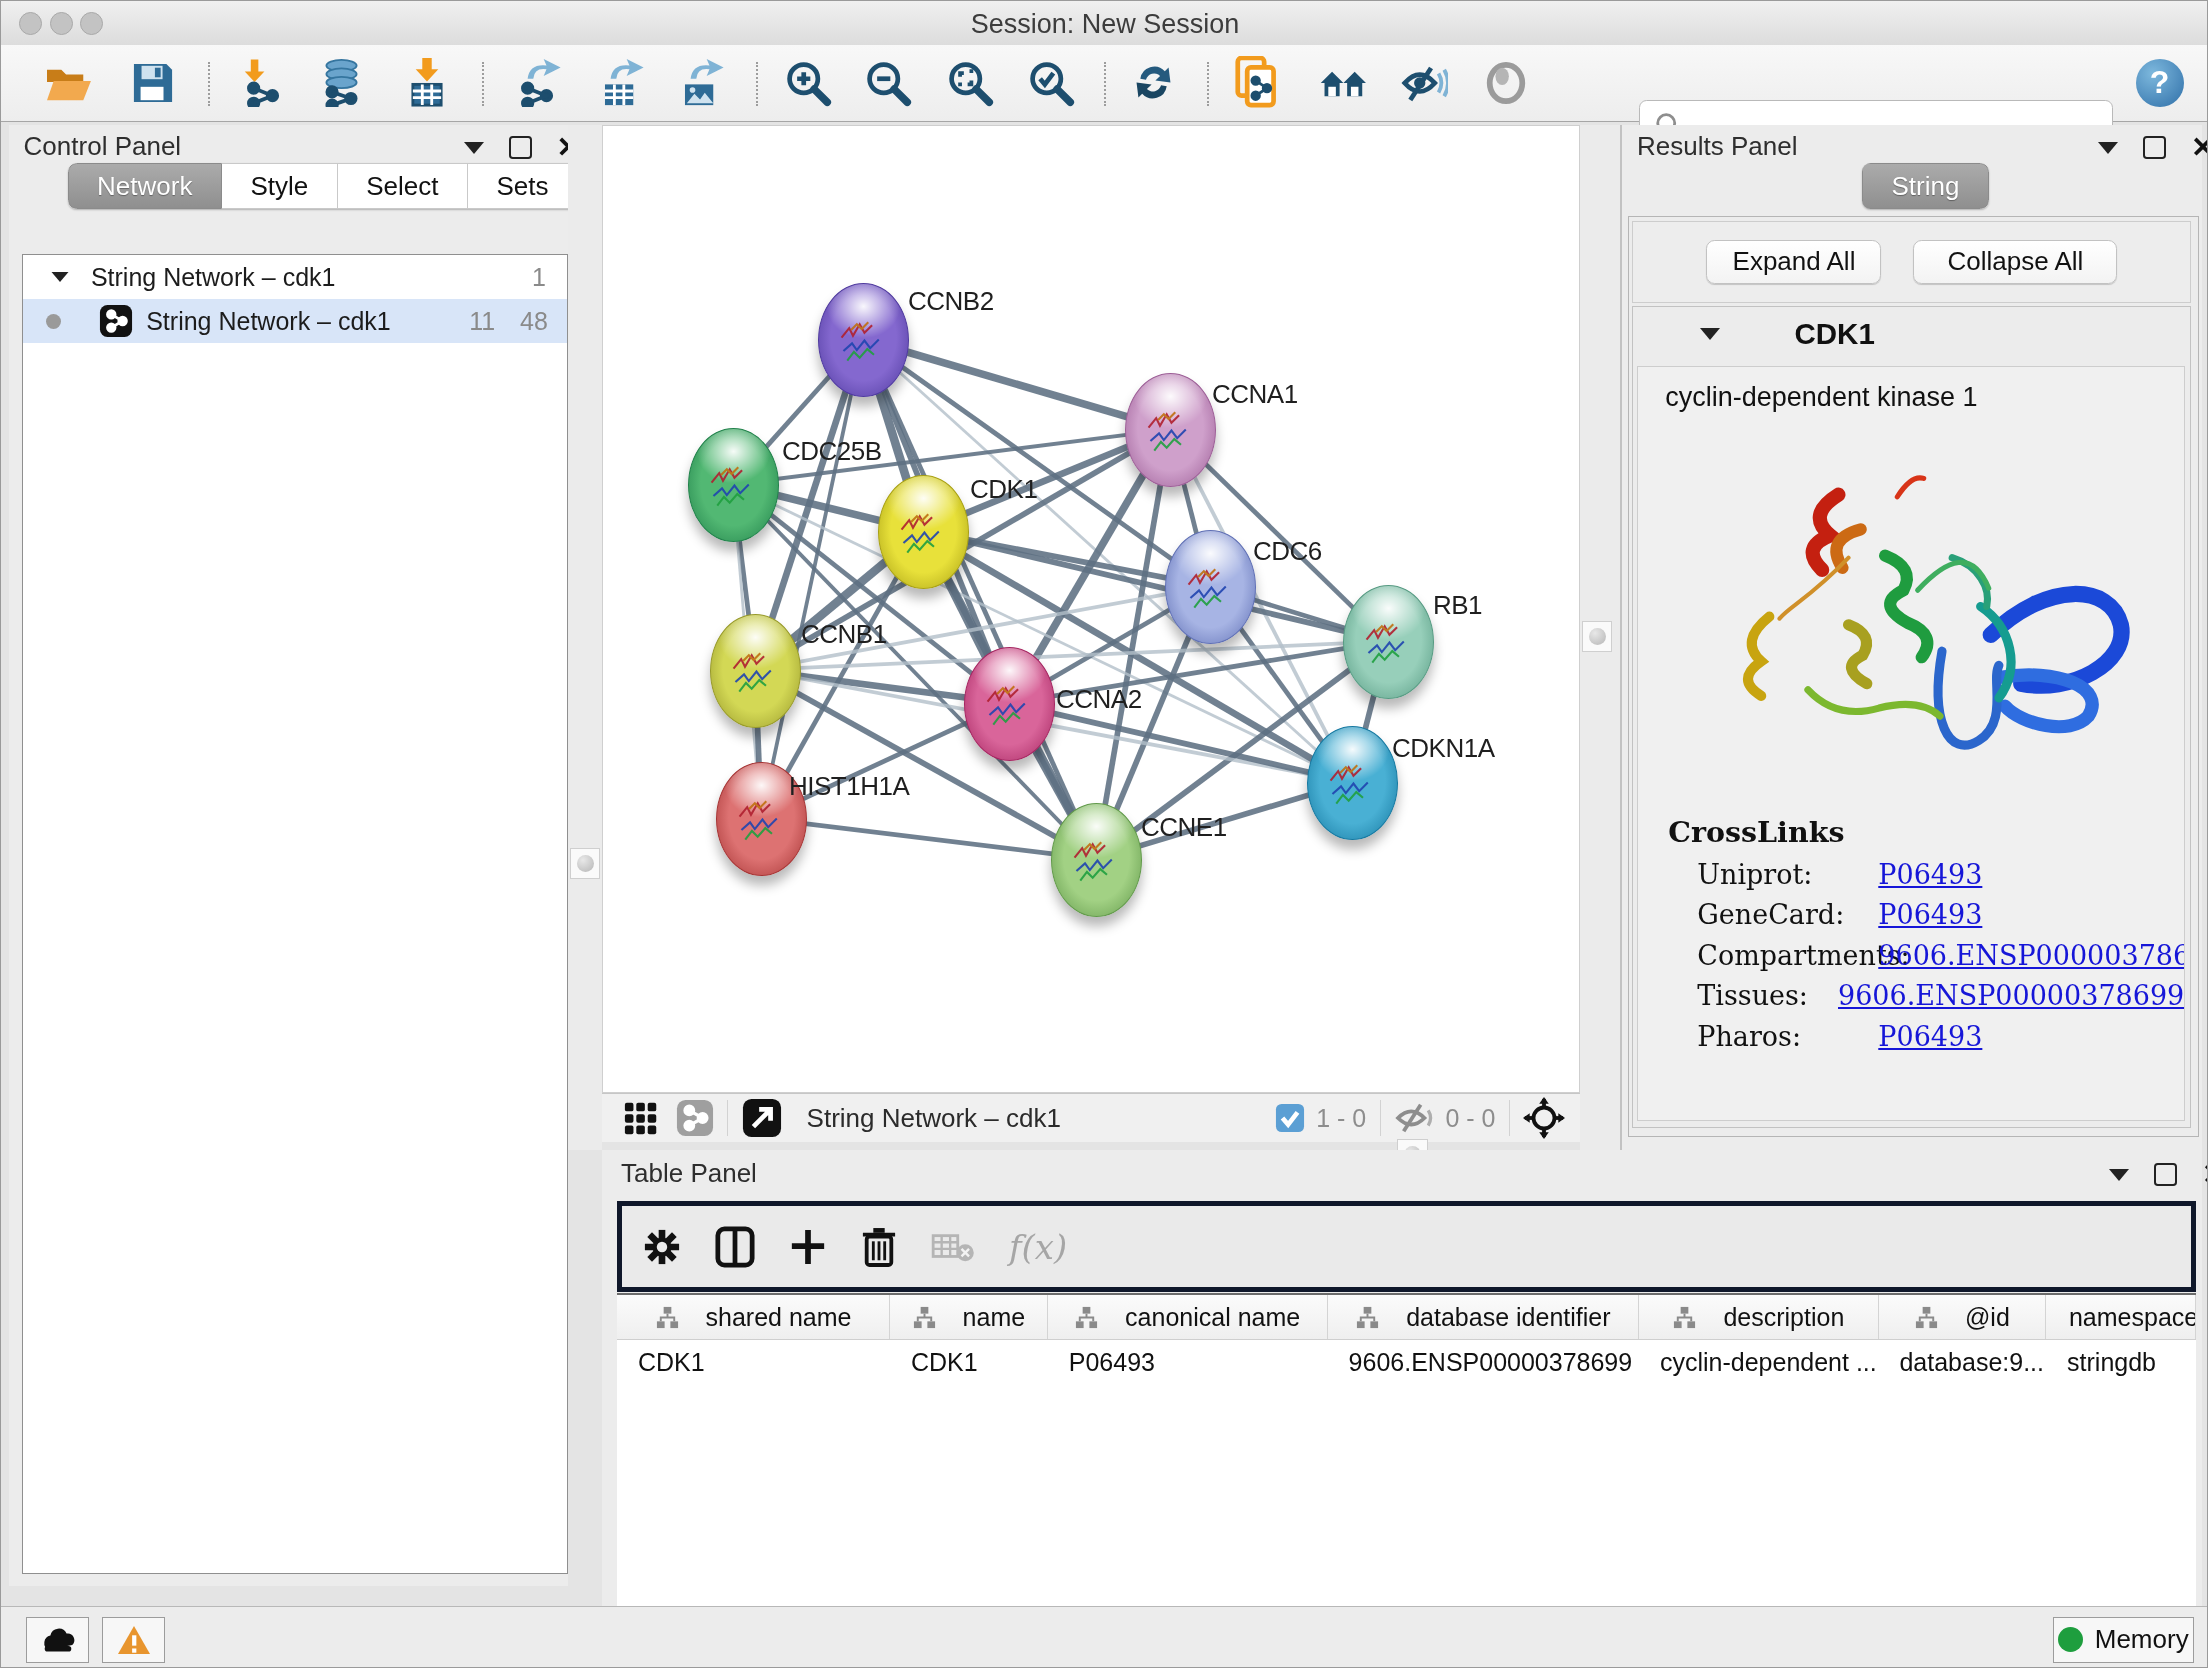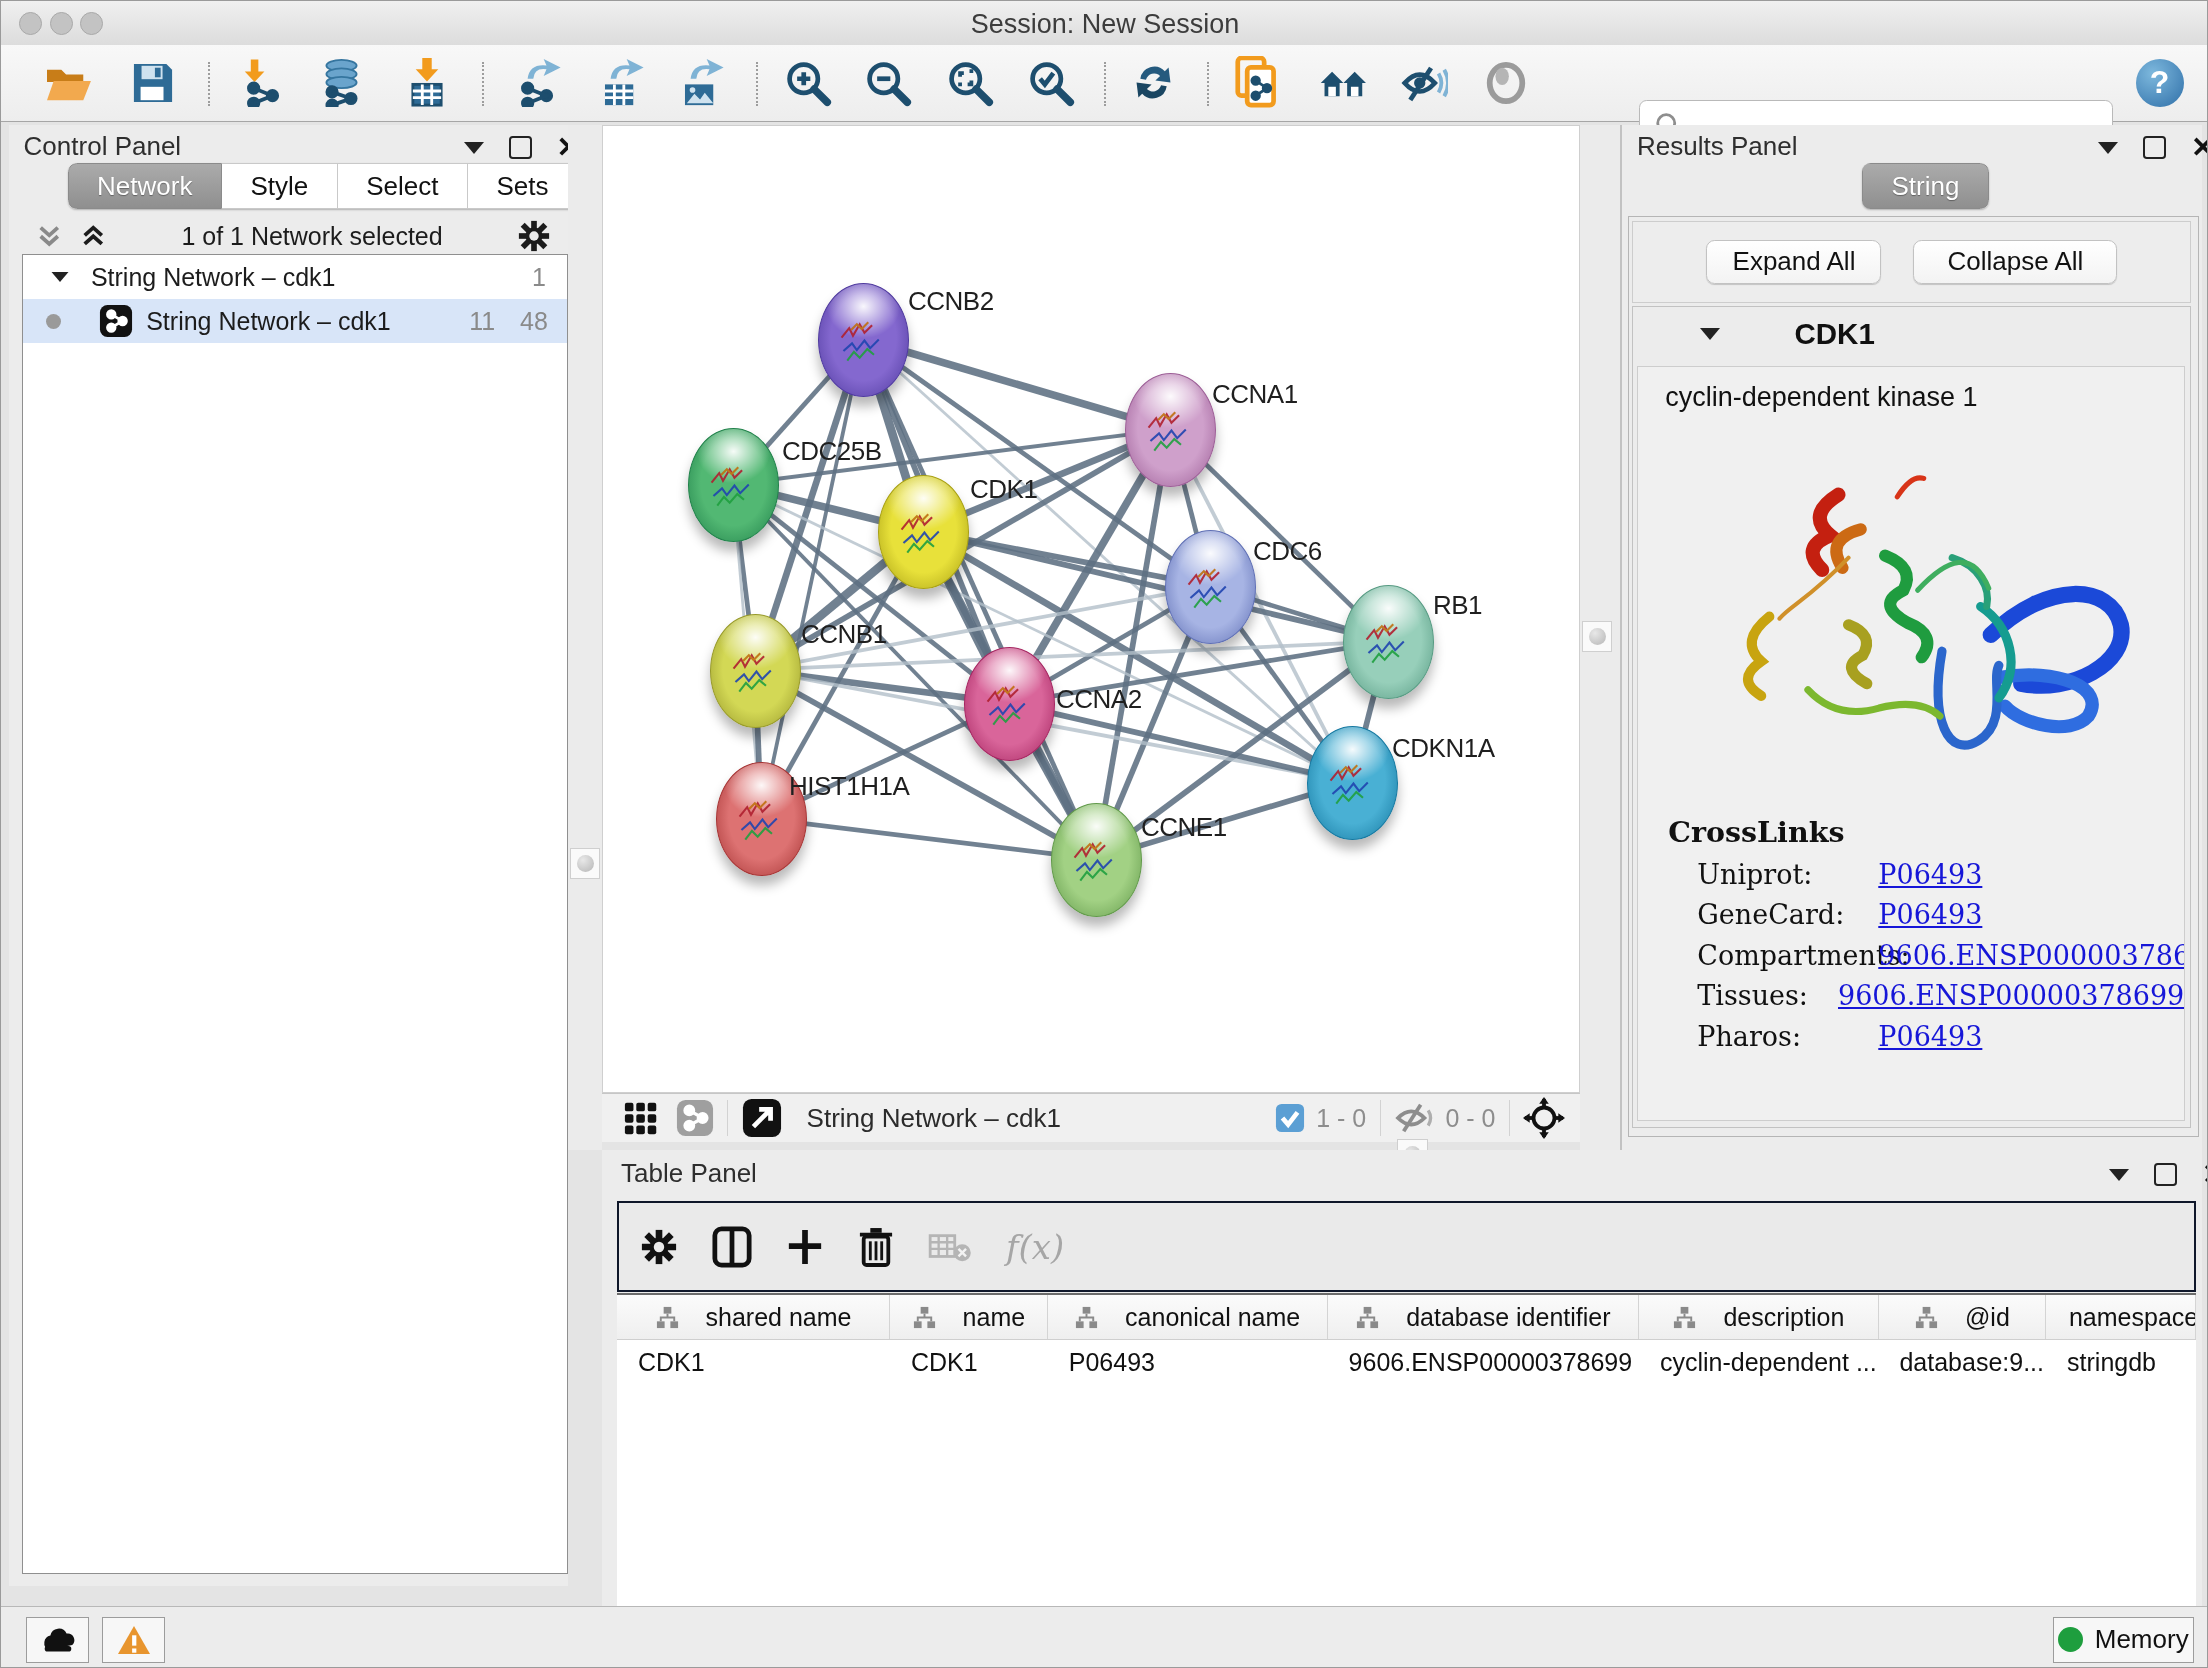--- a/index.html
+++ b/index.html
@@ -53,21 +53,21 @@
   #rp-box{left:5.7px;top:91px;width:569px;height:919px;border:1.9px solid #b5b5b5;background:#ececec;}
   #rp-btnrow{left:3.8px;top:3.8px;width:557px;height:80px;border:1.9px solid #cdcdcd;background:#ededed;display:flex;align-items:center;justify-content:center;gap:32px;}
   #rp-section{left:3.8px;top:89px;width:557px;height:820px;border:1.9px solid #c2c2c2;background:#ececec;}
   #rp-inner{left:3.8px;top:59px;width:546px;height:753px;border:1.9px solid #cdcdcd;background:#f0f0f0;overflow:hidden;}
   .serif{font-family:"DejaVu Serif","Liberation Serif",serif;}
   .xlink-row{display:flex;font-size:27px;margin:9.5px 0 9.5px 59px;}
   .xlink-label{width:181px;color:#111;}
   .xlink-row a{color:#1616d8;text-decoration:underline;}
   
   #table-panel{left:601px;top:1149px;width:1600px;height:457px;background:#ececec;}
-  #tp-tools{left:15px;top:51px;width:1579px;height:91px;background:#eaeaea;border:2px solid #0f172a;display:flex;align-items:center;gap:34px;padding-left:21px;box-sizing:border-box;}
+  #tp-tools{left:15px;top:51px;width:1579px;height:91px;background:#eaeaea;border:5px solid #0f172a;display:flex;align-items:center;gap:34px;padding-left:21px;box-sizing:border-box;}
   #tbl{left:15px;top:143px;width:1579px;height:342px;background:#fff;border-top:2.9px solid #6b6b6b;overflow:hidden;}
   #tbl-header{display:flex;height:44px;background:linear-gradient(#fbfbfb,#efefef);border-bottom:1px solid #cfcfcf;}
   .th{display:flex;align-items:center;justify-content:center;gap:26px;font-size:25px;color:#111;border-right:1px solid #d4d4d4;box-sizing:border-box;overflow:hidden;white-space:nowrap;}
   #tbl-row{display:flex;height:44px;background:#fff;}
   .td{display:flex;align-items:center;font-size:25px;color:#111;padding-left:21px;box-sizing:border-box;overflow:hidden;white-space:nowrap;}
   #hscroll{left:27px;top:502px;width:171px;height:13.3px;background:#c4c4c4;border-radius:6.7px;}
   #tbl-tabs{left:0;width:1600px;top:514px;display:flex;justify-content:center;}
   
   #statusbar{left:0;top:1605px;width:2208px;height:63px;background:#ececec;border-top:1.9px solid #b8b8b8;}
   .sb-btn{top:9.5px;height:44px;background:#f7f7f7;border:1.9px solid #9c9c9c;display:flex;align-items:center;justify-content:center;}
@@ -254,41 +254,20 @@
       <span class="tri"></span>
       <span class="float-box"></span>
       <span class="close-x">✕</span>
     </div>
     <div class="tabgroup abs" style="left:59px;top:38px" id="cp-tabs">
         <div class="tab sel">Network</div>
         <div class="tab">Style</div>
         <div class="tab">Select</div>
         <div class="tab">Sets</div>
       </div>
-    <div class="abs" style="left:13.3px;top:93px;width:544px;height:36px;display:flex;align-items:center;">
-      <svg class="chev" width="28.5" height="28.5" style="margin-left:13.3px" viewBox="0 0 30 30">
-          <path d="M6 6 l9 8 9-8 M6 15 l9 8 9-8" stroke="#8a8a8a" stroke-width="4" fill="none"></path>
-        </svg>
-      <svg class="chev" width="28.5" height="28.5" style="margin-left:15px" viewBox="0 0 30 30">
-          <path d="M6 14 l9-8 9 8 M6 23 l9-8 9 8" stroke="#1c1c1c" stroke-width="4" fill="none"></path>
-        </svg>
-      <span style="flex:1;text-align:center;font-size:25px;color:#1c1c1c;">1 of 1 Network selected</span>
-      <svg width="34" height="34" style="margin-right:15px" viewBox="0 0 36 36">
-          <g fill="#1c1c1c">
-            <circle cx="18" cy="18" r="9"></circle>
-            <g stroke="#1c1c1c" stroke-width="6">
-              <line x1="18" y1="2" x2="18" y2="34"></line>
-              <line x1="2" y1="18" x2="34" y2="18"></line>
-              <line x1="6" y1="6" x2="30" y2="30"></line>
-              <line x1="30" y1="6" x2="6" y2="30"></line>
-            </g>
-            <circle cx="18" cy="18" r="5" fill="#ececec"></circle>
-          </g>
-        </svg>
-    </div>
     <div id="cp-list" class="abs">
       <div class="tree-row">
         <span class="tri" style="margin-left:27px;transform:scale(.85)"></span>
         <span style="margin-left:21px">String Network – cdk1</span>
         <span class="cnt" style="margin-left:auto;margin-right:21px">1</span>
       </div>
       <div class="tree-row sel">
         <span style="margin-left:23px;width:15px;height:15px;border-radius:50%;background:#9a9a9a;"></span>
         <svg width="34" height="34" style="margin-left:38px" viewBox="0 0 36 36">
             <rect x="1" y="1" width="34" height="34" rx="8" fill="#111"></rect>

